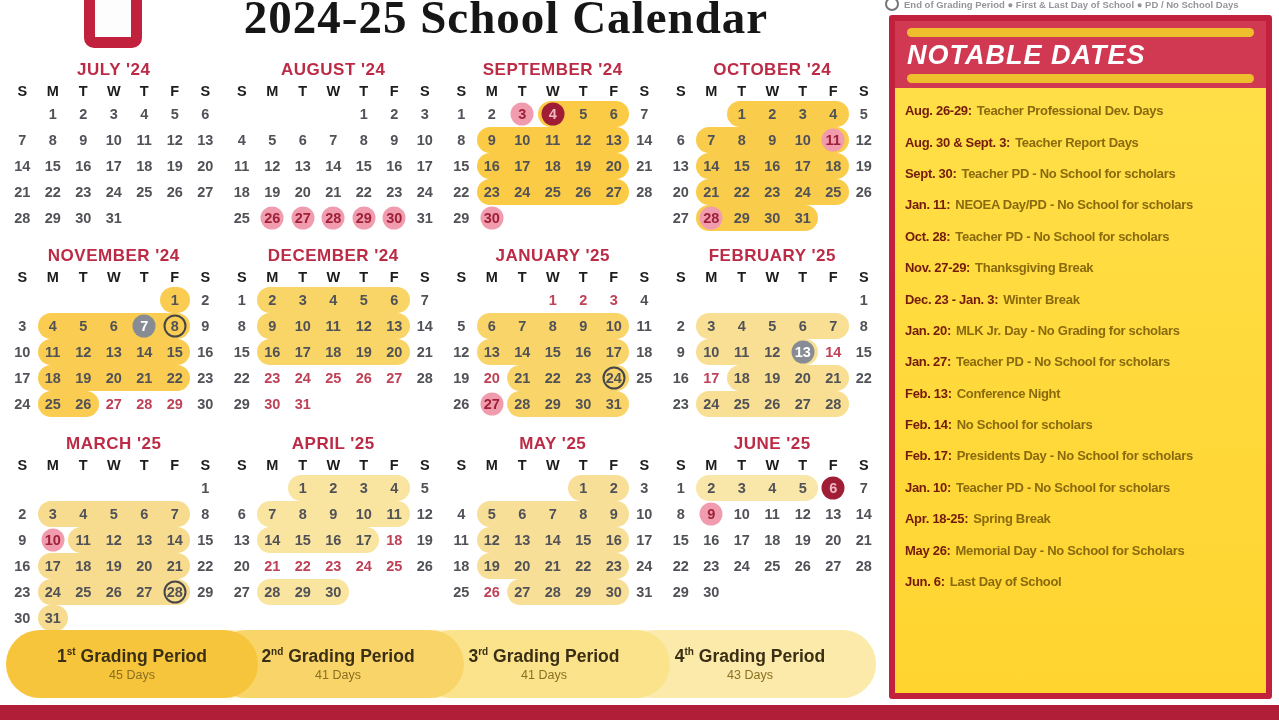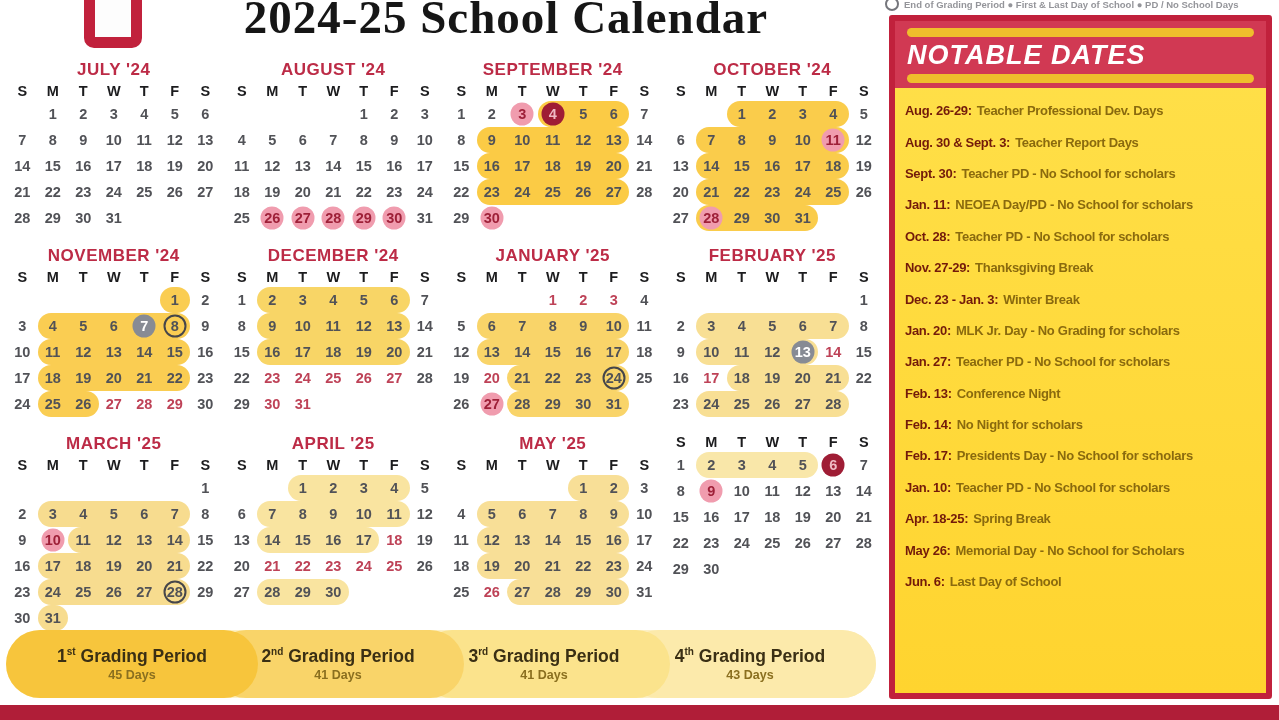--- a/index.html
+++ b/index.html
@@ -76,21 +76,21 @@
   .grading {
     position:absolute; left:6px; top:630px; width:870px; height:68px;
     background:#FCF0C6; border-radius:34px;
   }
   .pill {
     position:absolute; top:0; height:68px; width:252px; border-radius:34px;
     display:flex; flex-direction:column; align-items:center; justify-content:center;
   }
   .pill-l1 { font-size:17.5px; font-weight:bold; color:#3A2F14; white-space:nowrap; }
   .pill-l1 sup { font-size:10px; }
-  .pill-l2 { font-size:12.5px; font-weight:bold; color:#8A6F1F; margin-top:1px; }
+  .pill-l2 { font-size:12.5px; font-weight:normal; color:#8A6F1F; margin-top:1px; }
 
   .bottom-bar { position:absolute; left:0; bottom:0; width:1279px; height:15px; background:#B01E38; }
 </style>
 </head>
 <body>
 
 <div class="logo"></div>
 <div class="title">2024-25 School Calendar</div>
 
 <div class="top-legend">
@@ -1326,20 +1326,21 @@
         </div>
         <div class="day" style="background: rgb(248, 223, 151); border-radius: 0px 13px 13px 0px;">
           <span class="num" style="color: rgb(81, 82, 87);">30</span>
         </div>
         <div class="day">
           <span class="num" style="color: rgb(81, 82, 87);">31</span>
         </div>
       </div>
     </div>
     <div class="month">
+      <div class="month-name">JUNE '25</div>
       <div class="wk">
         <span>S</span>
         <span>M</span>
         <span>T</span>
         <span>W</span>
         <span>T</span>
         <span>F</span>
         <span>S</span>
       </div>
       <div class="days">
@@ -1486,21 +1487,21 @@
       <div class="panel-item">
         <span class="pi-date">Jan. 27:</span>
         <span class="pi-desc">Teacher PD - No School for scholars</span>
       </div>
       <div class="panel-item">
         <span class="pi-date">Feb. 13:</span>
         <span class="pi-desc">Conference Night</span>
       </div>
       <div class="panel-item">
         <span class="pi-date">Feb. 14:</span>
-        <span class="pi-desc">No Night for scholars</span>
+        <span class="pi-desc">No School for scholars</span>
       </div>
       <div class="panel-item">
         <span class="pi-date">Feb. 17:</span>
         <span class="pi-desc">Presidents Day - No School for scholars</span>
       </div>
       <div class="panel-item">
         <span class="pi-date">Jan. 10:</span>
         <span class="pi-desc">Teacher PD - No School for scholars</span>
       </div>
       <div class="panel-item">

